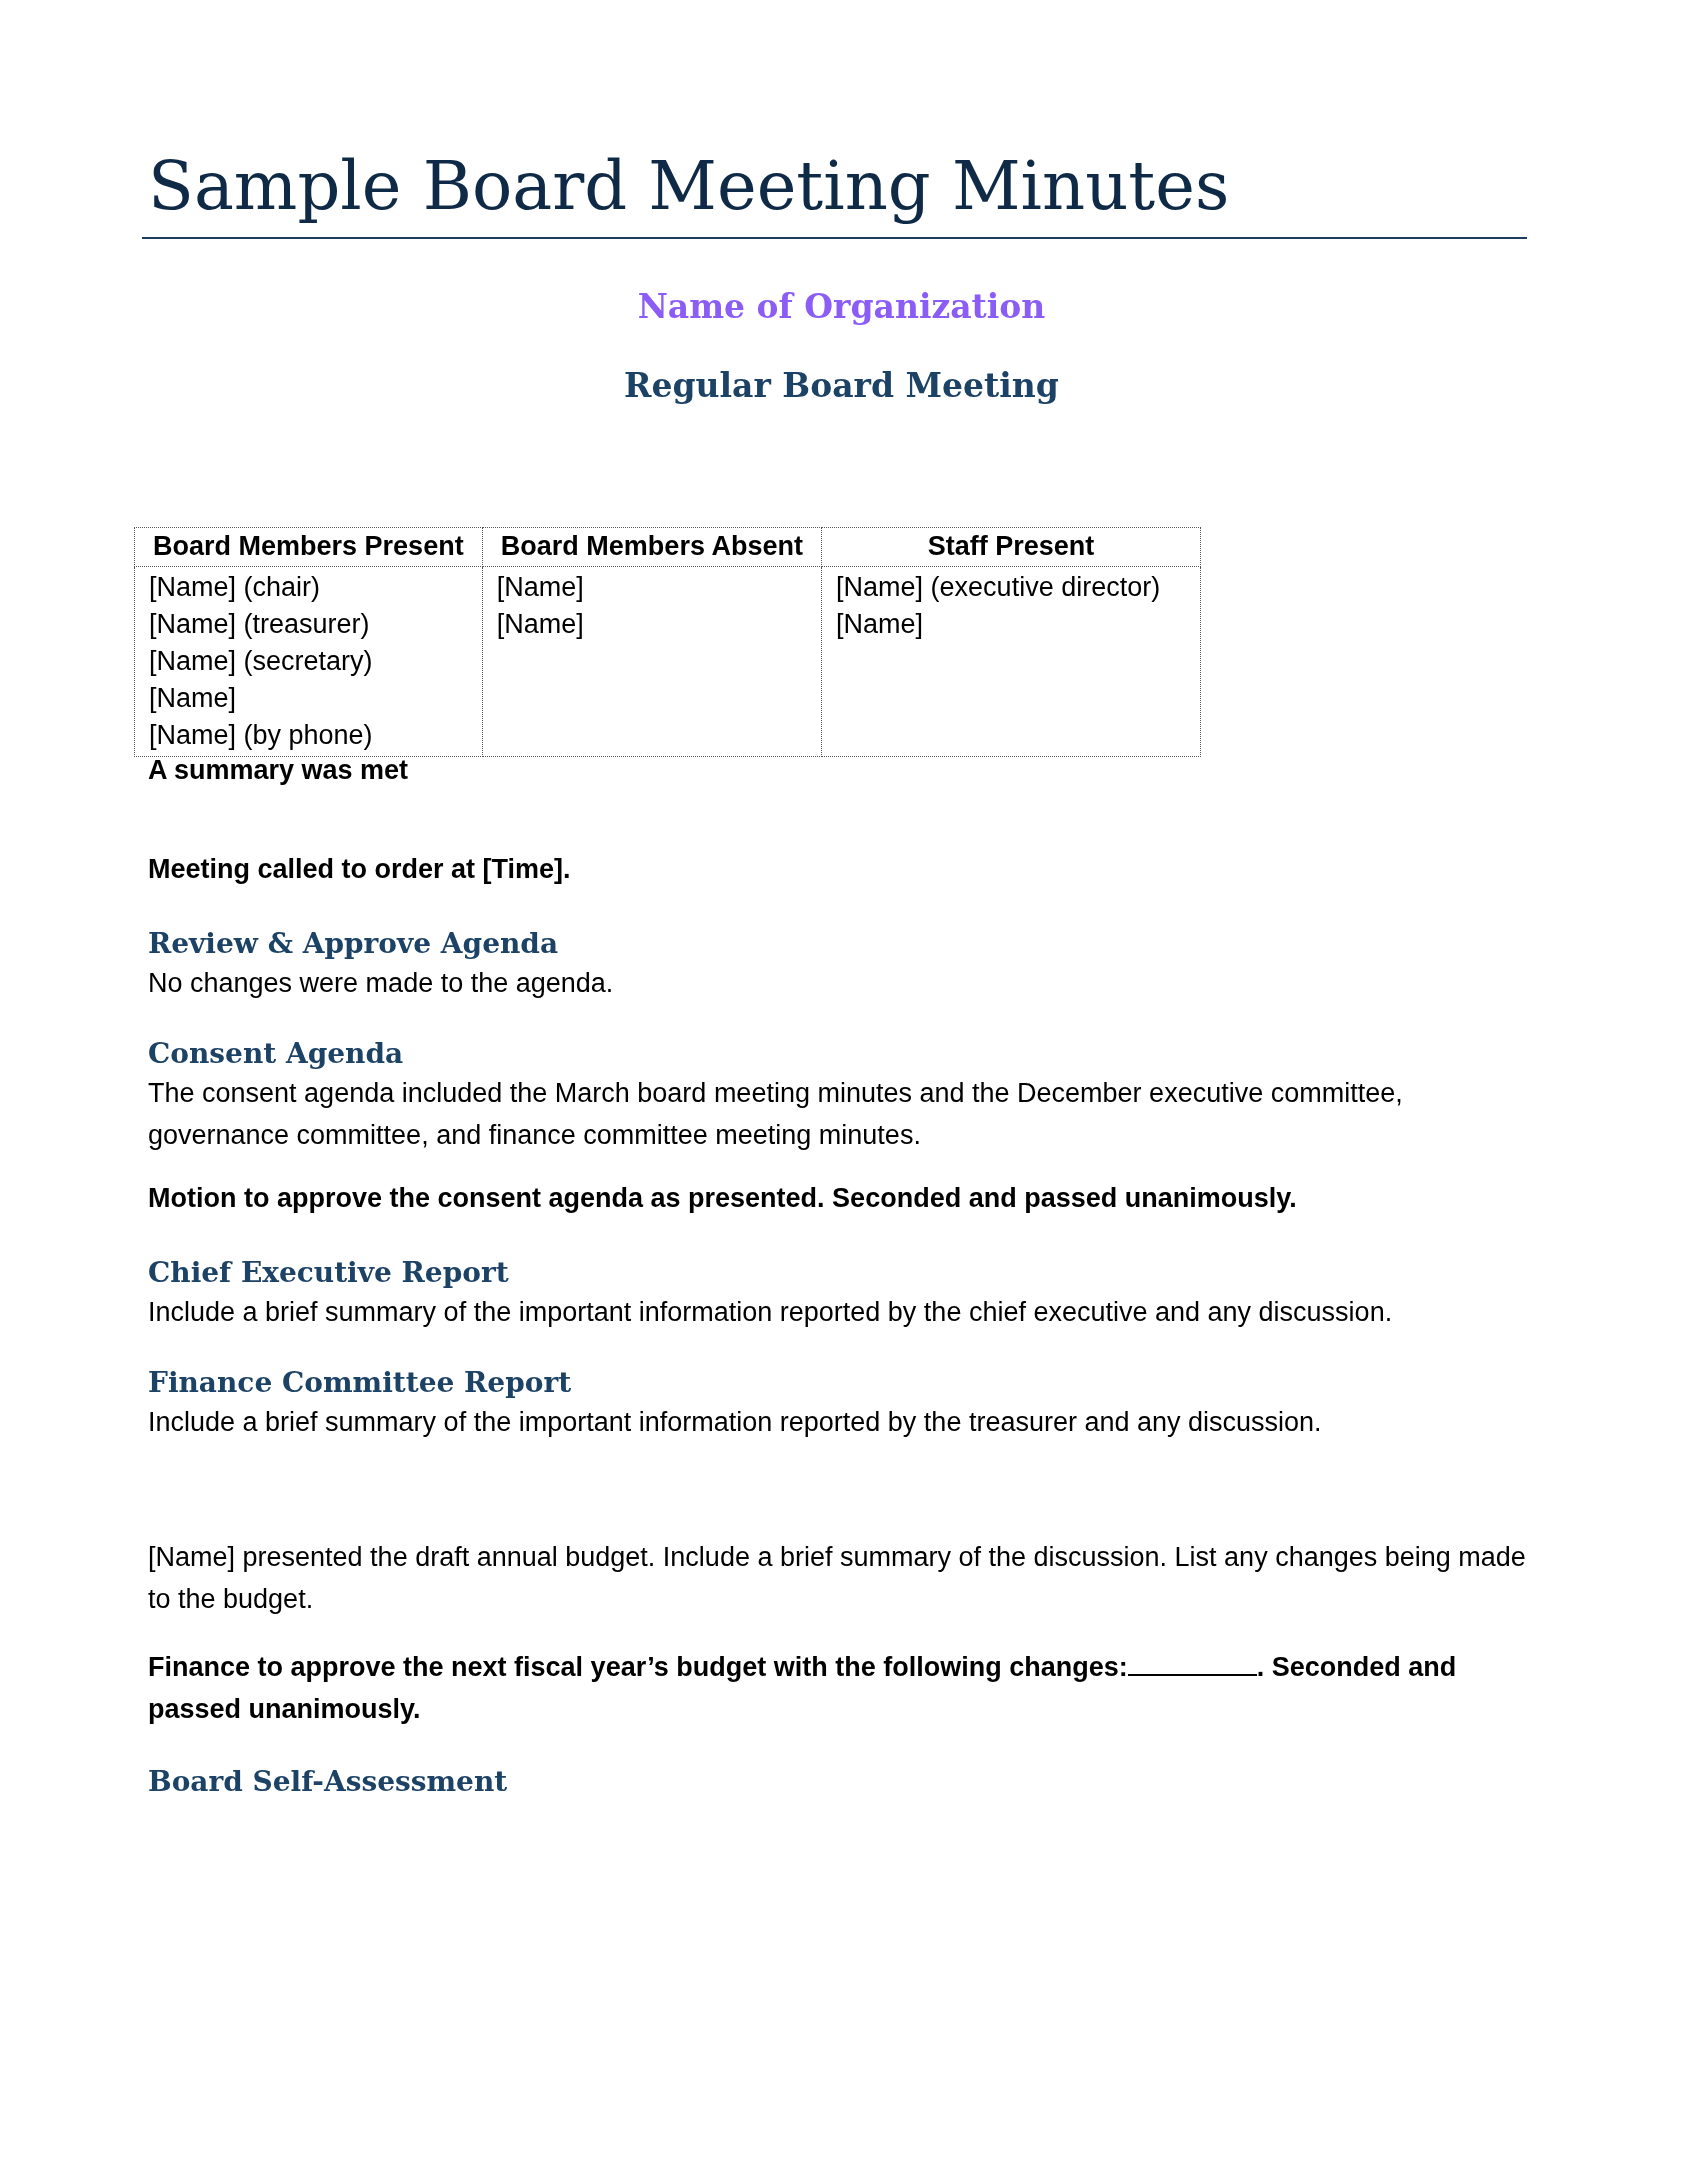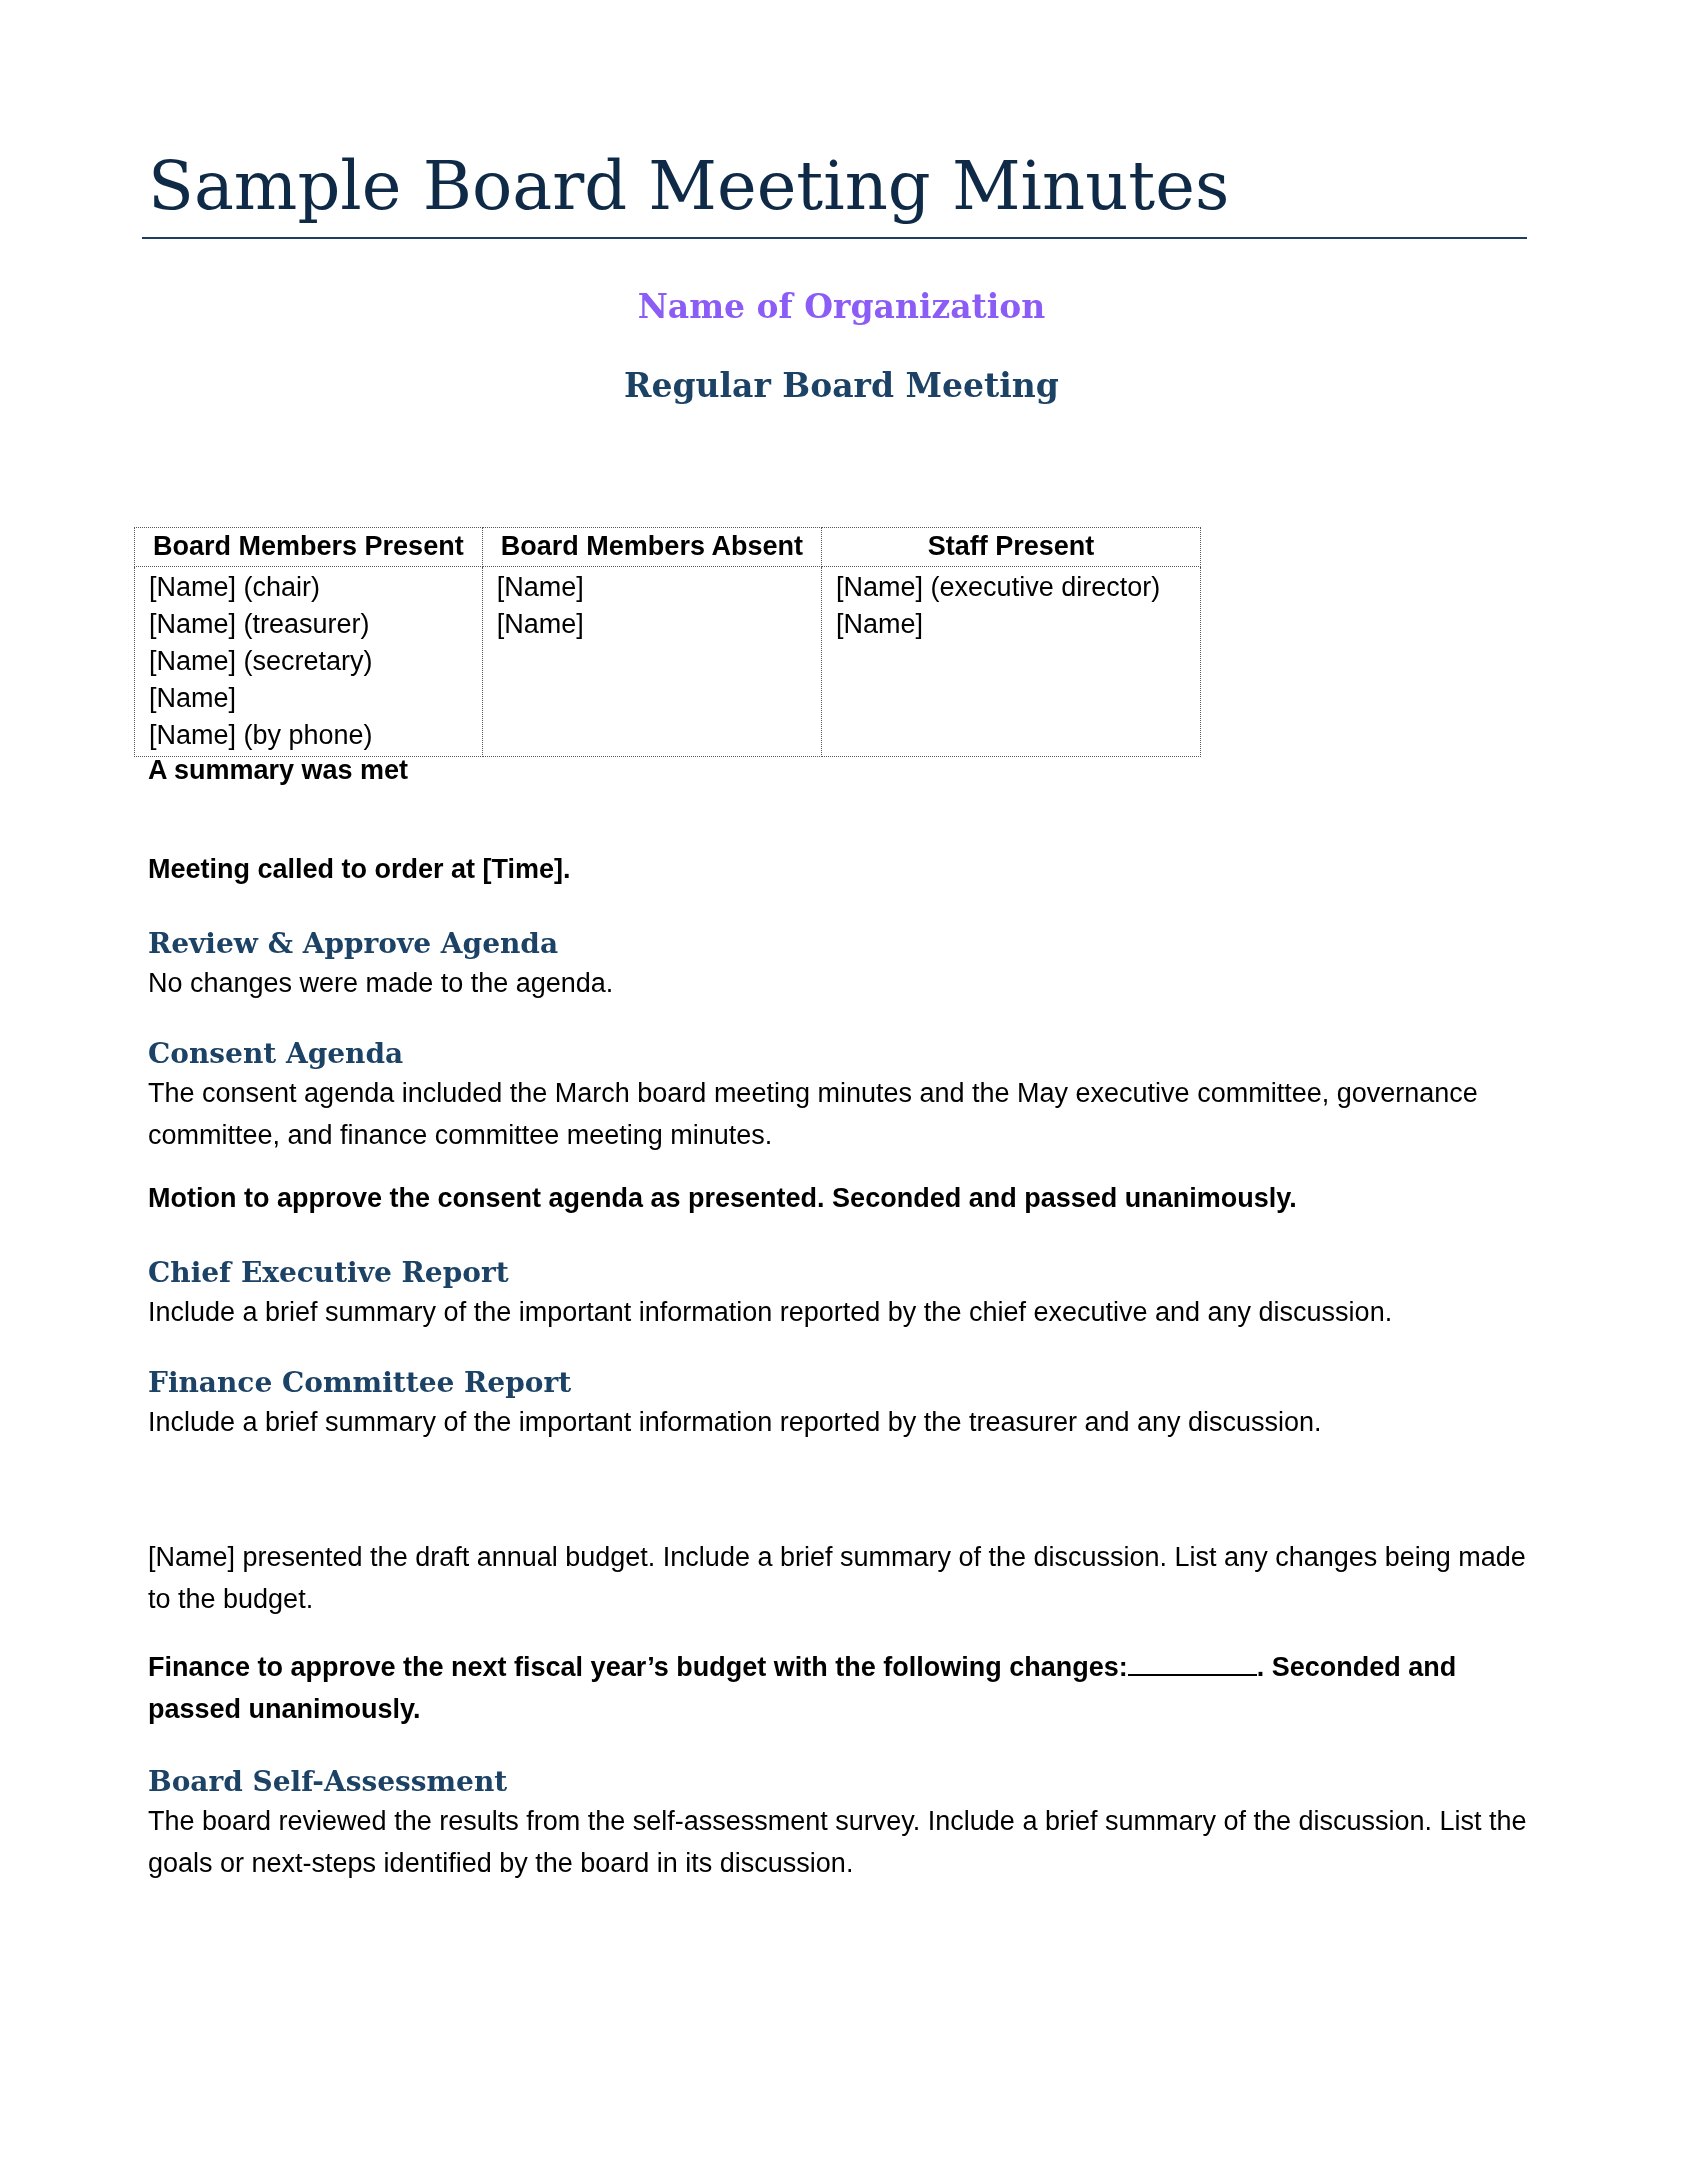--- a/index.html
+++ b/index.html
@@ -99,37 +99,36 @@
 
   <div class="body-block sans bold" style="top:848px;">Meeting called to order at [Time].</div>
 
   <div class="body-block" style="top:926px;">
     <div class="heading serif">Review &amp; Approve Agenda</div>
     <div class="sans">No changes were made to the agenda.</div>
   </div>
 
   <div class="body-block" style="top:1036px;">
     <div class="heading serif">Consent Agenda</div>
-    <div class="sans">The consent agenda included the March board meeting minutes and the May executive committee, governance committee, and finance committee meeting minutes.</div>
+    <div class="sans">The consent agenda included the March board meeting minutes and the December executive committee, governance committee, and finance committee meeting minutes.</div>
   </div>
   <div class="body-block sans bold" style="top:1177px;">Motion to approve the consent agenda as presented. Seconded and passed unanimously.</div>
 
   <div class="body-block" style="top:1255px;">
     <div class="heading serif">Chief Executive Report</div>
     <div class="sans">Include a brief summary of the important information reported by the chief executive and any discussion.</div>
   </div>
 
   <div class="body-block" style="top:1365px;">
     <div class="heading serif">Finance Committee Report</div>
     <div class="sans">Include a brief summary of the important information reported by the treasurer and any discussion.</div>
   </div>
   <div class="body-block sans" style="top:1536px;">[Name] presented the draft annual budget. Include a brief summary of the discussion. List any changes being made to the budget.</div>
   <div class="body-block sans bold" style="top:1646px;">
     <span>Finance to approve the next fiscal year’s budget with the following changes:</span><span class="blank"></span><span>. Seconded and passed unanimously.</span>
   </div>
 
   <div class="body-block" style="top:1764px;">
     <div class="heading serif">Board Self-Assessment</div>
-    <div class="sans">The board reviewed the results from the self-assessment survey. Include a brief summary of the discussion. List the goals or next-steps identified by the board in its discussion.</div>
   </div>
 
 </div>
 
 
 </body></html>

